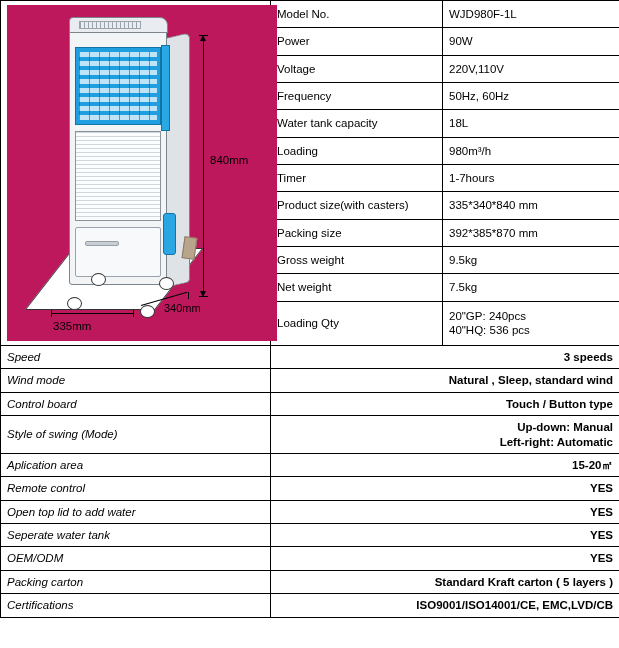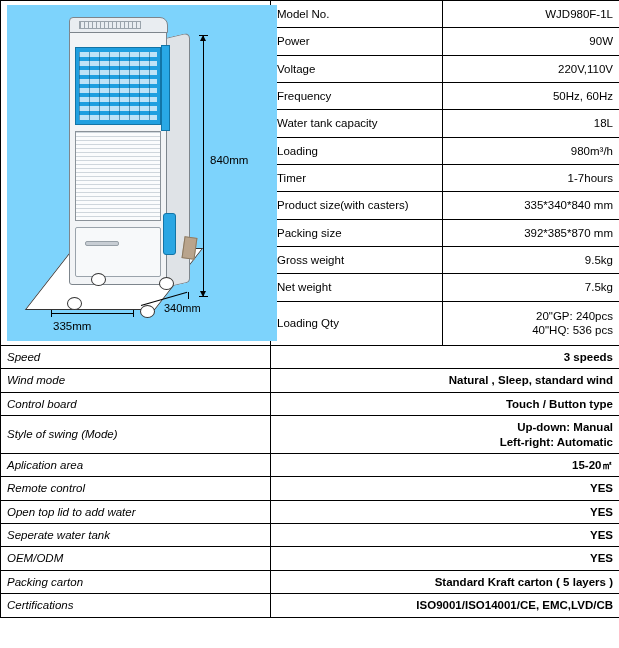--- a/index.html
+++ b/index.html
@@ -35,35 +35,35 @@
 
   
   td.imgcell {
     width: 270px;
     padding: 0;
     vertical-align: top;
     position: relative;
     border-right: 1px solid #000;
   }
   td.toplabel { width: 172px; margin-left: 28px; }
-  td.topvalue { width: 177px; text-align: right; }
+  td.topvalue { width: 177px; }
 
   td.rowlabel { width: 270px; font-style: italic; }
   td.rowvalue {
     text-align: right;
     font-weight: bold;
   }
   .twoline { line-height: 1.3; }
 
   
   .fig {
     position: relative;
     width: 270px;
     height: 336px;
-    background: #7dd3fc;
+    background: #be185d;
   }
   
   .ground {
     position: absolute;
     left: 42px;
     top: 243px;
     width: 130px;
     height: 62px;
     background: #ffffff;
     border: 1px solid #333;

